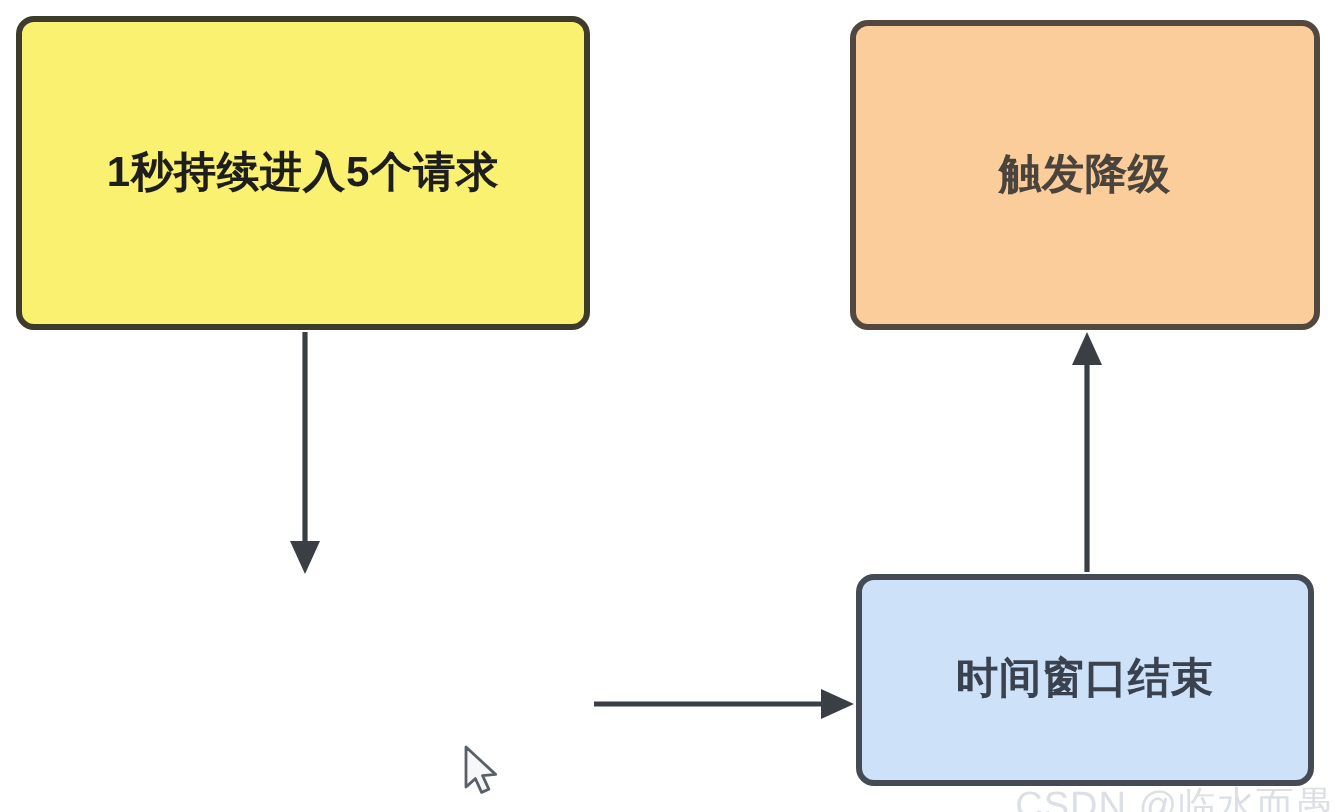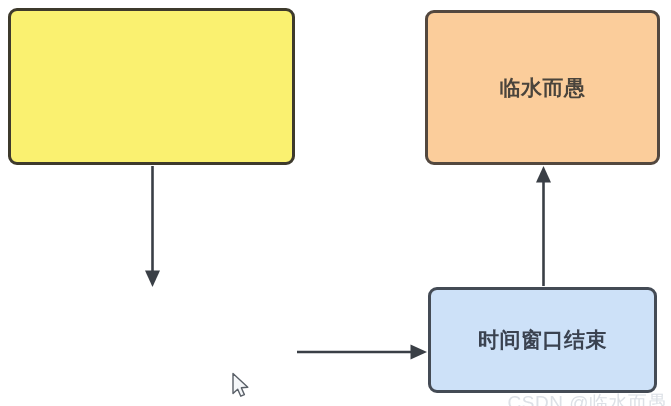--- a/index.html
+++ b/index.html
@@ -55,24 +55,25 @@
     font-weight: 400;
     white-space: nowrap;
   }
 </style>
 </head>
 <body>
 
 <div id="canvas" style="background: rgb(255, 255, 255);">
 
   <div class="node node-condition" style="background: rgb(250, 241, 112); border-color: rgb(62, 58, 44); color: rgb(30, 30, 30);">
+    <div>1秒持续进入5个请求</div>
   </div>
 
   <div class="node node-close" style="background: rgb(251, 205, 155); border-color: rgb(83, 72, 63); color: rgb(74, 68, 60);">
-    <div>临水而愚</div>
+    <div>触发降级</div>
   </div>
 
 
   <div class="node node-window" style="background: rgb(205, 225, 248); border-color: rgb(68, 75, 85); color: rgb(58, 66, 80);">
     <div>时间窗口结束</div>
   </div>
 
   <svg class="overlay" viewBox="0 0 671 406" xmlns="http://www.w3.org/2000/svg">
 
     <g>

